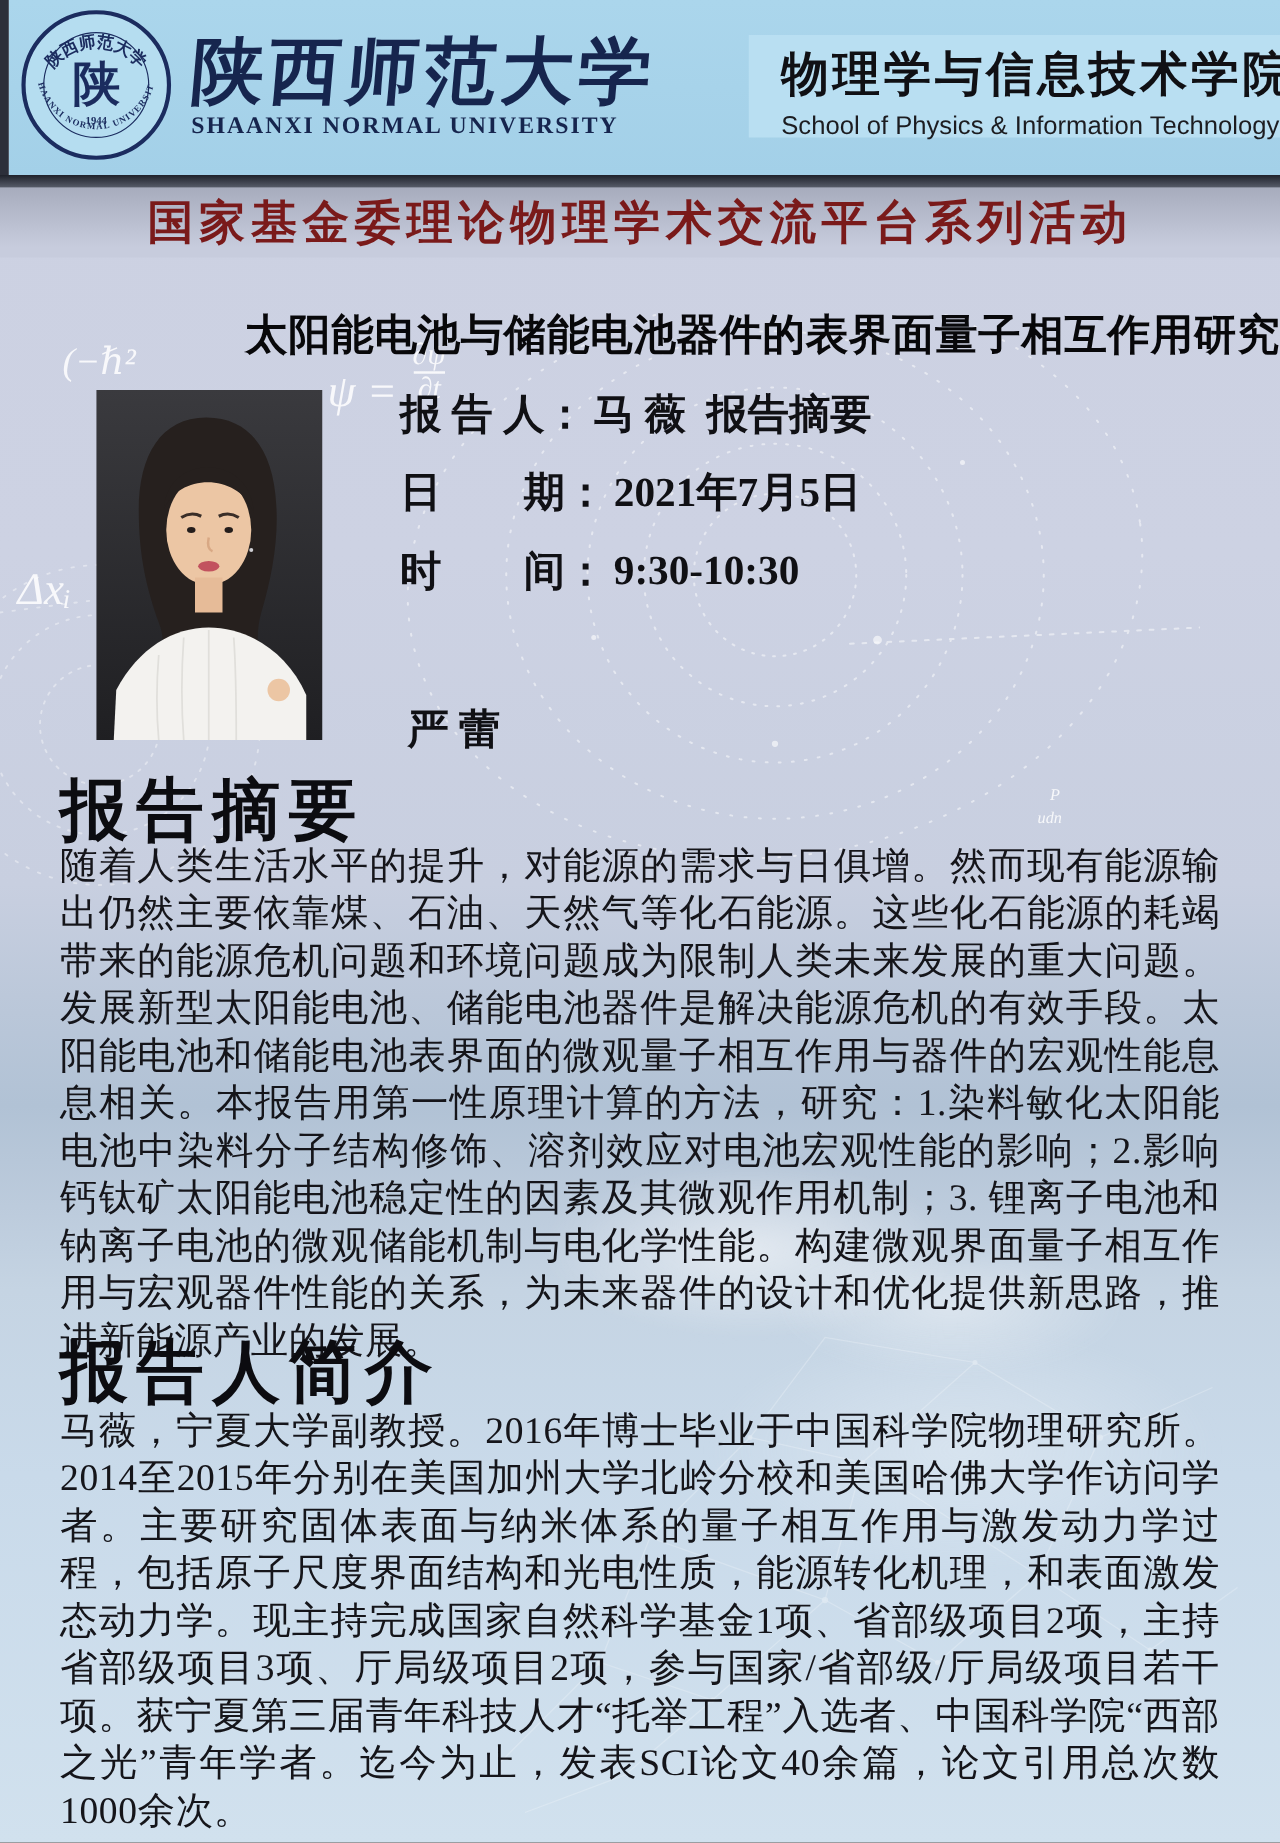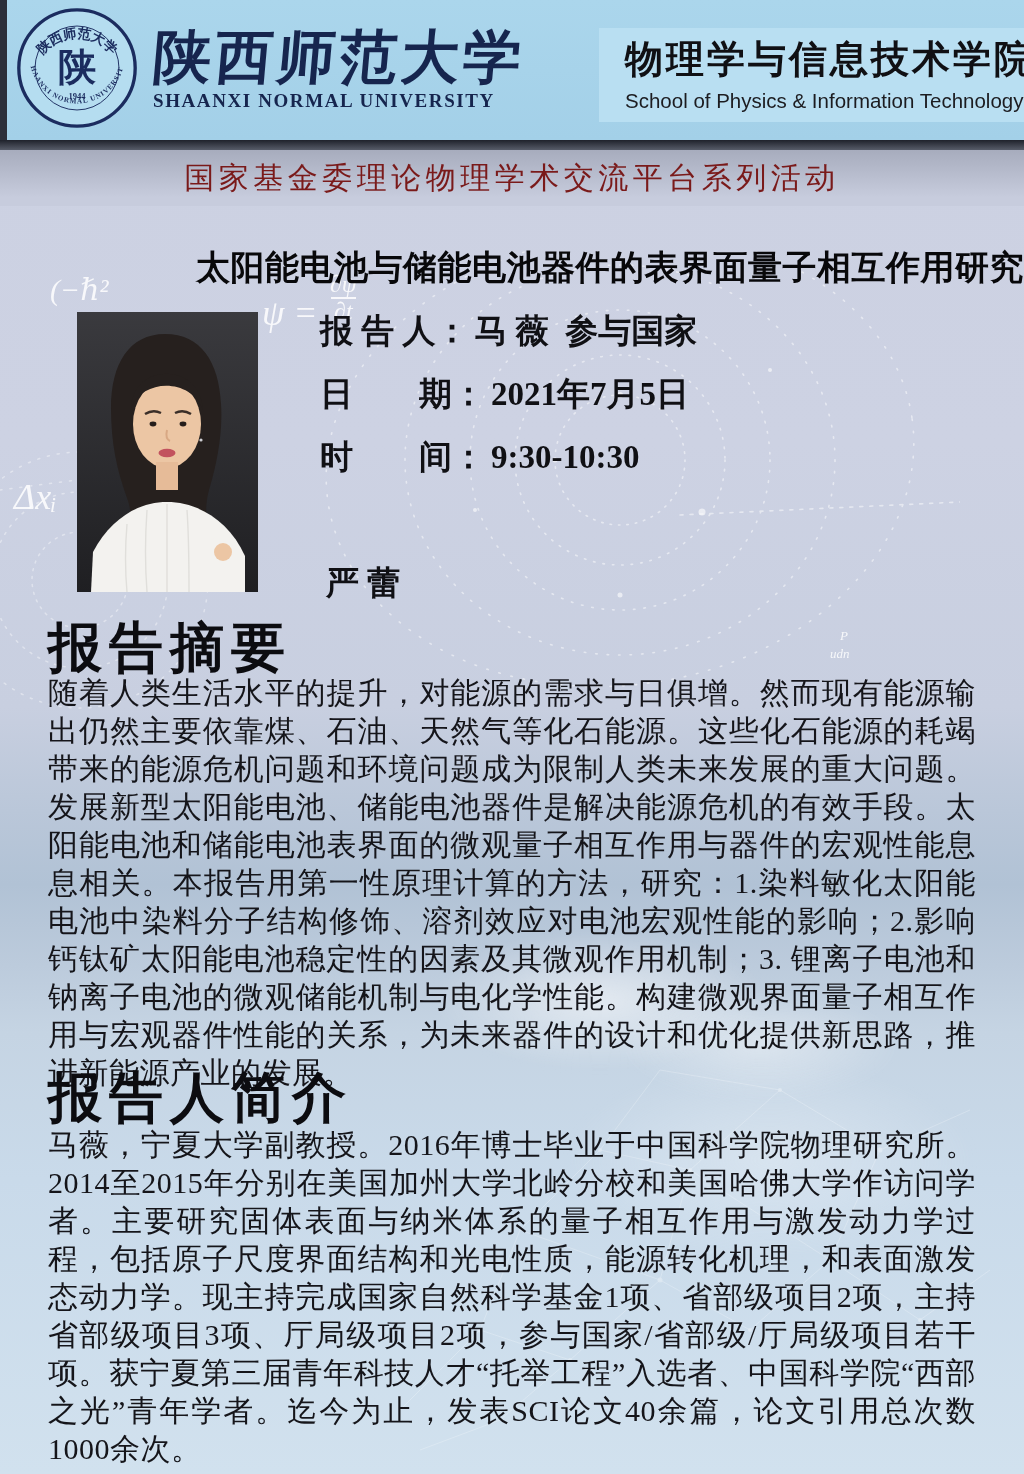--- a/index.html
+++ b/index.html
@@ -21,21 +21,21 @@
   .univ-block{margin-left:14px;}
   .calligraphy{
     font-size:58px;font-weight:700;color:#16254e;line-height:1.05;
     transform:skewX(-5deg);letter-spacing:4px;white-space:nowrap;
   }
   .univ-en{
     font-size:19px;font-weight:700;color:#16254e;letter-spacing:1.6px;
     margin-top:2px;white-space:nowrap;
   }
   .school-panel{
-    position:absolute;left:592px;right:0;top:28px;height:94px;
+    position:absolute;left:592px;right:0;top:28px;height:82px;
     background:#b9dff2;padding:6px 0 0 26px;box-sizing:border-box;
   }
   .school-cn{
     font-family:"Liberation Sans","DejaVu Sans",sans-serif;
     font-size:38px;font-weight:900;color:#101014;letter-spacing:3px;white-space:nowrap;
   }
   .school-en{
     font-family:"Liberation Sans","DejaVu Sans",sans-serif;
     font-size:20.5px;color:#1c1c20;margin-top:4px;white-space:nowrap;
   }
@@ -43,21 +43,21 @@
     position:absolute;top:140px;left:0;right:0;height:10px;z-index:3;
     background:linear-gradient(180deg,#1f222b 0%,#575c69 100%);
   }
   
   .series-band{
     position:absolute;top:150px;left:0;right:0;height:56px;z-index:2;
     background:linear-gradient(180deg,#a7acbd 0%,#c7ccdd 85%);
     display:flex;align-items:center;justify-content:center;
   }
   .series-text{
-    font-size:30px;font-weight:400;color:#7a1a1a;letter-spacing:4.5px;white-space:nowrap;
+    font-size:37px;font-weight:700;color:#7a1a1a;letter-spacing:4.5px;white-space:nowrap;
   }
   
   .title{
     position:absolute;top:222px;left:0;right:0;text-align:right;z-index:2;
     font-family:"Liberation Sans","DejaVu Sans",sans-serif;
     font-size:34px;font-weight:900;color:#08080a;letter-spacing:0.5px;white-space:nowrap;
   }
   
   .photo{position:absolute;left:77px;top:312px;width:181px;height:280px;z-index:2;}
   .info{position:absolute;left:320px;top:300px;z-index:2;}
@@ -154,21 +154,21 @@
         <circle cx="560" cy="290" r="2"></circle>
     </g>
   </svg>
 
   <span class="formula" style="left:50px;top:272px;font-size:30px;">(−ℏ²</span>
   <span class="formula" style="left:262px;top:292px;font-size:36px;">ψ =</span>
   <span class="formula frac" style="left:330px;top:272px;font-size:24px;">
     <span class="num">∂ψ</span>
     <span class="den">∂t</span>
   </span>
-  <span class="formula" style="left:14px;top:476px;font-size:36px;">Δxᵢ</span>
+  <span class="formula" style="left:14px;top:450px;font-size:36px;">Δxᵢ</span>
   <span class="formula" style="left:840px;top:628px;font-size:13px;">P</span>
   <span class="formula" style="left:830px;top:646px;font-size:13px;">udn</span>
 
   <div class="header">
     <div class="logo-wrap">
       <svg width="124" height="124" viewBox="0 0 130 130">
         <circle cx="65" cy="65" r="61" fill="#b5ddf0" stroke="#1b2c5f" stroke-width="3.5"></circle>
         <circle cx="65" cy="65" r="44" fill="none" stroke="#1b2c5f" stroke-width="1"></circle>
         <defs>
           <path id="arcTop" d="M 20,70 A 46,46 0 0 1 110,70" fill="none"></path>
@@ -231,21 +231,21 @@
         <path d="M110,198 C112,226 112,254 112,280"></path>
       </g>
       <circle cx="146" cy="240" r="9" fill="#ecc6a4"></circle>
       <path d="M136,230 Q146,222 158,232" stroke="#f3f2ef" stroke-width="5" fill="none"></path>
     </svg>
   </div>
 
   <div class="info">
     <div class="info-row">
       <span class="info-label">报 告 人：</span>
-      <span class="info-value">马 薇  参与国家</span>
+      <span class="info-value">马 薇  报告摘要</span>
     </div>
     <div class="info-row">
       <span class="info-label">日　　期：</span>
       <span class="info-value">2021年7月5日</span>
     </div>
     <div class="info-row">
       <span class="info-label">时　　间：</span>
       <span class="info-value">9:30-10:30</span>
     </div>
     <div class="info-row">

